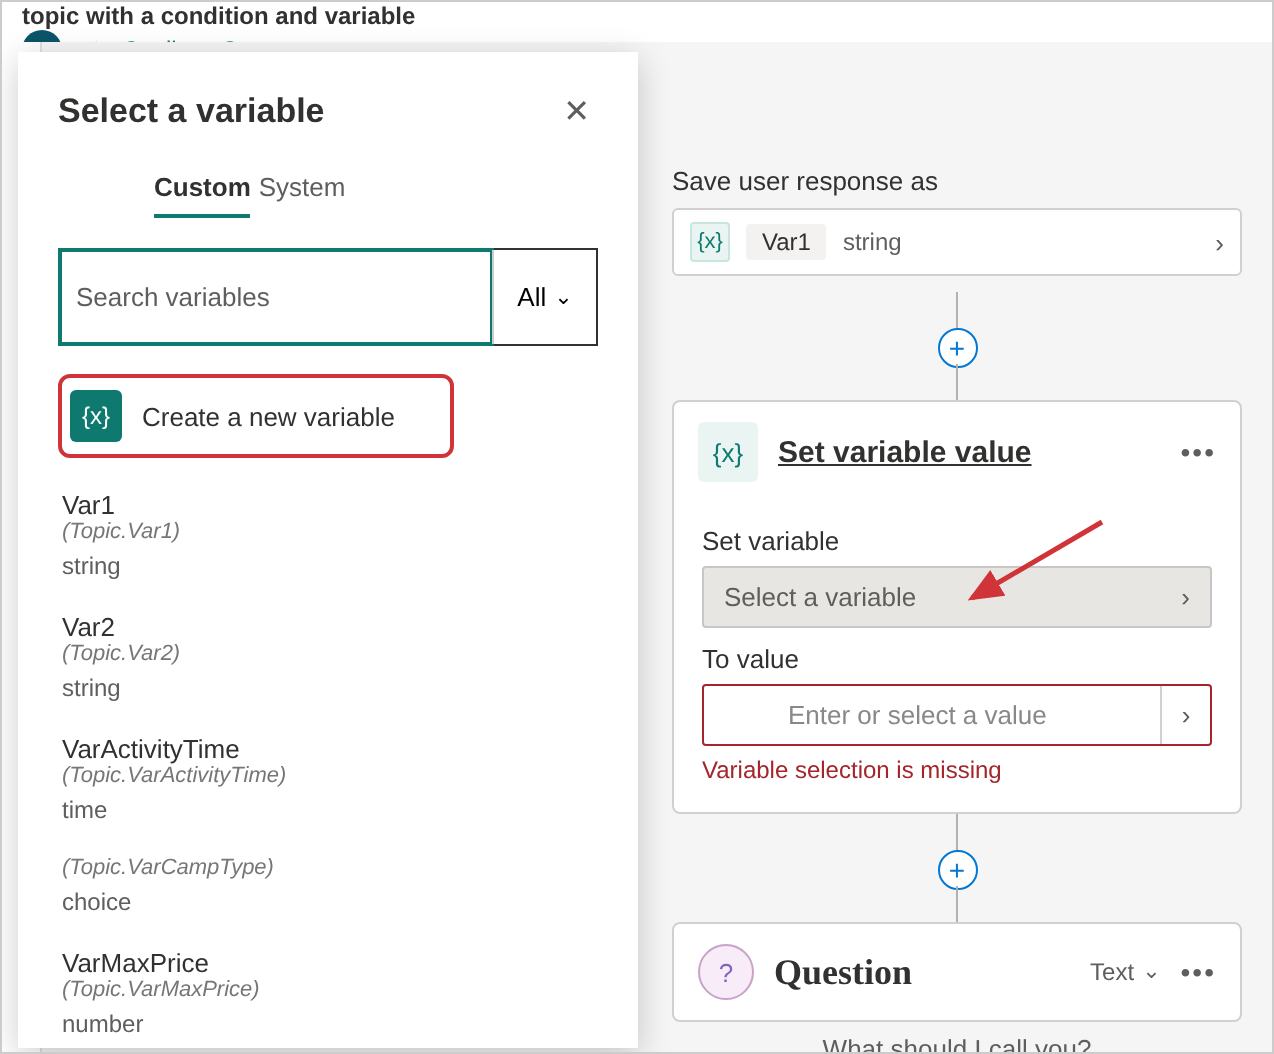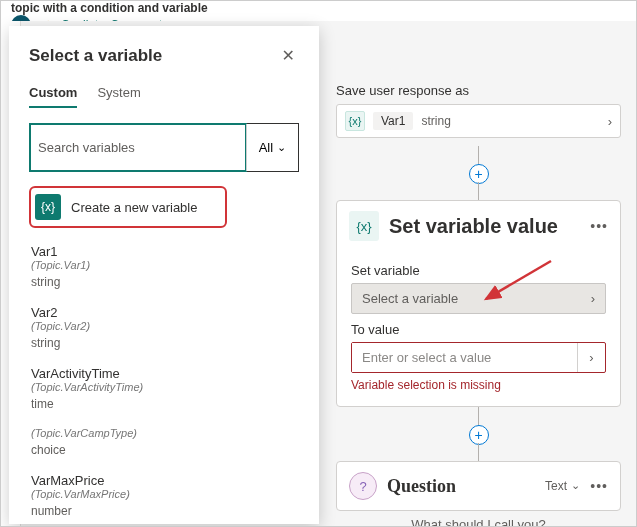--- a/index.html
+++ b/index.html
@@ -13,21 +13,21 @@
   .copilot-sparkle:before { content:"✦"; color:#d18b00; font-size:12px;}
   
   .canvas { position:absolute; top:20px; left:0; right:0; bottom:0; background:#f5f5f5; }
   .rail { position:absolute; left:0; top:0; bottom:0; width:20px; background:#fff; border-right:1px solid #e1dfdd;}
   
   .panel { position:absolute; left:8px; top:5px; width:310px; height:498px; background:#fff; box-shadow:0 4px 16px rgba(0,0,0,0.2); z-index:50; padding:18px 20px; }
   .panel-head { display:flex; justify-content:space-between; align-items:center; margin-bottom:18px;}
   .panel-title { font-size:17px; font-weight:600; }
   .close-x { font-size:16px; color:#605e5c; cursor:pointer; padding:2px 4px;}
   
-  .tabs { display:flex; gap:20px; border-bottom:1px solid transparent; margin-bottom:14px;}
+  .tabs { display:flex; gap:4px; border-bottom:1px solid transparent; margin-bottom:14px;margin-left:48px;}
   .tab { font-size:13px; color:#605e5c; padding-bottom:6px; cursor:pointer;}
   .tab.active { color:#323130; font-weight:600; border-bottom:2px solid #0e7a6f;}
   
   .search-row { display:flex; border:1px solid #323130; margin-bottom:14px;}
   .search-input { flex:1; border:none; outline:2px solid #0e7a6f; outline-offset:-1px; padding:16px 8px; font-size:13px; background:#fff; color:#323130;}
   .search-input::placeholder{color:#605e5c;}
   .all-btn { width:52px; border:none; background:#fff; border-left:1px solid #ccc; font-size:13px; display:flex; align-items:center; justify-content:center; gap:4px; cursor:pointer;}
   
   .create-row { display:flex; align-items:center; gap:10px; padding:6px 4px; cursor:pointer; border:2.5px solid #d13438; border-radius:6px; margin-bottom:10px; width:198px;}
   .var-chip { width:26px; height:26px; background:#0e7a6f; border-radius:3px; display:flex; align-items:center; justify-content:center; color:#fff; font-size:12px;}
@@ -46,26 +46,26 @@
   .tag { background:#f3f2f1; padding:2px 8px; border-radius:2px; font-size:12px;}
   .spacer { flex:1;}
   .chev { color:#605e5c; font-size:13px;}
   
   .connector { width:1px; height:20px; background:#b3b0ad; margin:0 auto;}
   .plus-circle { width:20px; height:20px; border:1px solid #0078d4; border-radius:50%; background:#fff; color:#0078d4; display:flex; align-items:center; justify-content:center; font-size:14px; margin:-2px auto; cursor:pointer; font-weight:300;}
   
   .node { background:#fff; border:1px solid #d2d0ce; border-radius:4px; margin-top:-2px;}
   .node-head { display:flex; align-items:center; gap:10px; padding:10px 12px;}
   .node-icon-wrap { width:30px; height:30px; background:#eaf5f3; border-radius:3px; display:flex; align-items:center; justify-content:center; color:#0e7a6f; font-size:13px;}
-  .node-title { font-weight:600; font-size:20px; flex:1;}
+  .node-title { font-weight:600; font-size:15px; flex:1;text-decoration:underline;}
   .dots { color:#605e5c; cursor:pointer; font-size:14px; letter-spacing:1px;}
   .node-body { padding:4px 14px 14px;}
   .field-label { font-size:13px; margin:8px 0 5px; font-weight:400;}
   .select-var { background:#e8e6e3; border:1px solid #c8c6c4; border-radius:2px; padding:7px 10px; display:flex; justify-content:space-between; align-items:center; font-size:13px; color:#605e5c; cursor:pointer;}
-  .to-value { display:flex; border:1px solid #a4262c; border-radius:2px;}
+  .to-value { display:flex; border:1px solid #a4262c; border-radius:2px;padding-left:32px;}
   .to-input { flex:1; border:none; padding:7px 10px; font-size:13px; outline:none;}
   .to-input::placeholder{color:#8a8886;}
   .to-chev { width:28px; display:flex; align-items:center; justify-content:center; border-left:1px solid #d2d0ce; color:#605e5c; cursor:pointer;}
   .error-msg { color:#a4262c; font-size:12px; margin-top:5px;}
   
   .q-node { background:#fff; border:1px solid #d2d0ce; border-radius:4px; margin-top:-2px; padding:10px 12px; display:flex; align-items:center; gap:10px;}
   .q-icon { width:28px; height:28px; border-radius:50%; border:1px solid #c8a2c8; background:#f7ecf7; color:#8764b8; display:flex; align-items:center; justify-content:center; font-size:13px;}
   .q-title{font-weight:600; font-size:18px; flex:1;font-family:Liberation Serif, serif;}
   .text-drop{font-size:12px; color:#605e5c; display:flex; gap:4px; cursor:pointer;}
   .q-prompt{ font-size:13px; color:#605e5c; margin:6px auto 0; text-align:center;}

